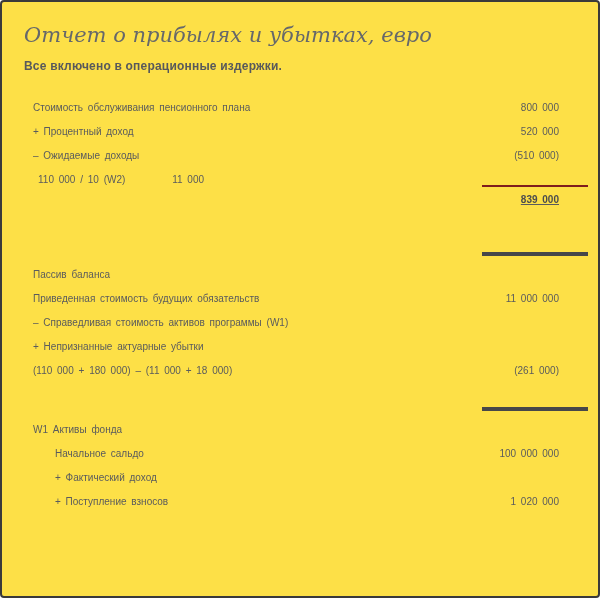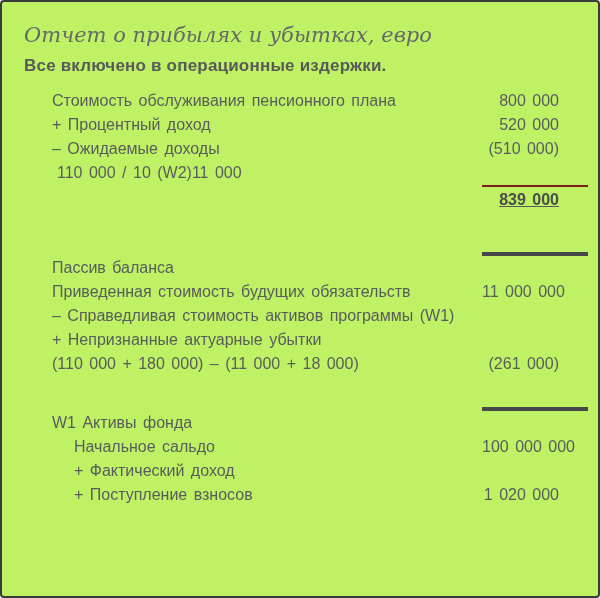--- a/index.html
+++ b/index.html
@@ -1,41 +1,41 @@
 <!DOCTYPE html>
 <html><head>
 <meta charset="utf-8">
 <style>
   html,body{margin:0;padding:0;background:#ffffff;}
   body{width:600px;height:598px;font-family:"Liberation Sans",sans-serif;color:#5a5b5d;}
   *{box-sizing:border-box;}
   .card{
     width:600px;height:598px;
     border:2px solid #3a3a3a;border-radius:4px;
-    background:#bef264;
+    background:#fde047;
     padding:0 10px 0 31px;
     overflow:hidden;
   }
   .title{
     font-family:"DejaVu Serif","Liberation Serif",serif;
     font-style:italic;font-weight:400;
     font-size:21px;line-height:28px;
     color:#66686a;
     margin:19px 0 0 -9px;
   }
   .note{
-    font-size:17px;font-weight:700;line-height:18px;
+    font-size:12px;font-weight:700;line-height:18px;
     margin:8px 0 0 -9px;letter-spacing:.2px;
     color:#58595b;
   }
   .sec{margin:0;}
   .sec-first{margin-top:14px;}
   .row{
-    display:flex;align-items:center;
-    height:24px;font-size:16px;word-spacing:2px;margin-left:19px;
+    display:flex;align-items:flex-end;
+    height:24px;font-size:10px;word-spacing:2px;
   }
   .lbl{flex:1 1 auto;white-space:nowrap;}
   .fill{flex:1 1 auto;}
   .valcol{width:106px;flex:0 0 106px;text-align:right;}
   .num{display:block;padding-right:29px;white-space:nowrap;}
   .calc{padding-left:5px;}
   .calc-pair{
     width:166px;flex:0 0 166px;
     display:inline-flex;justify-content:space-between;
     white-space:nowrap;

